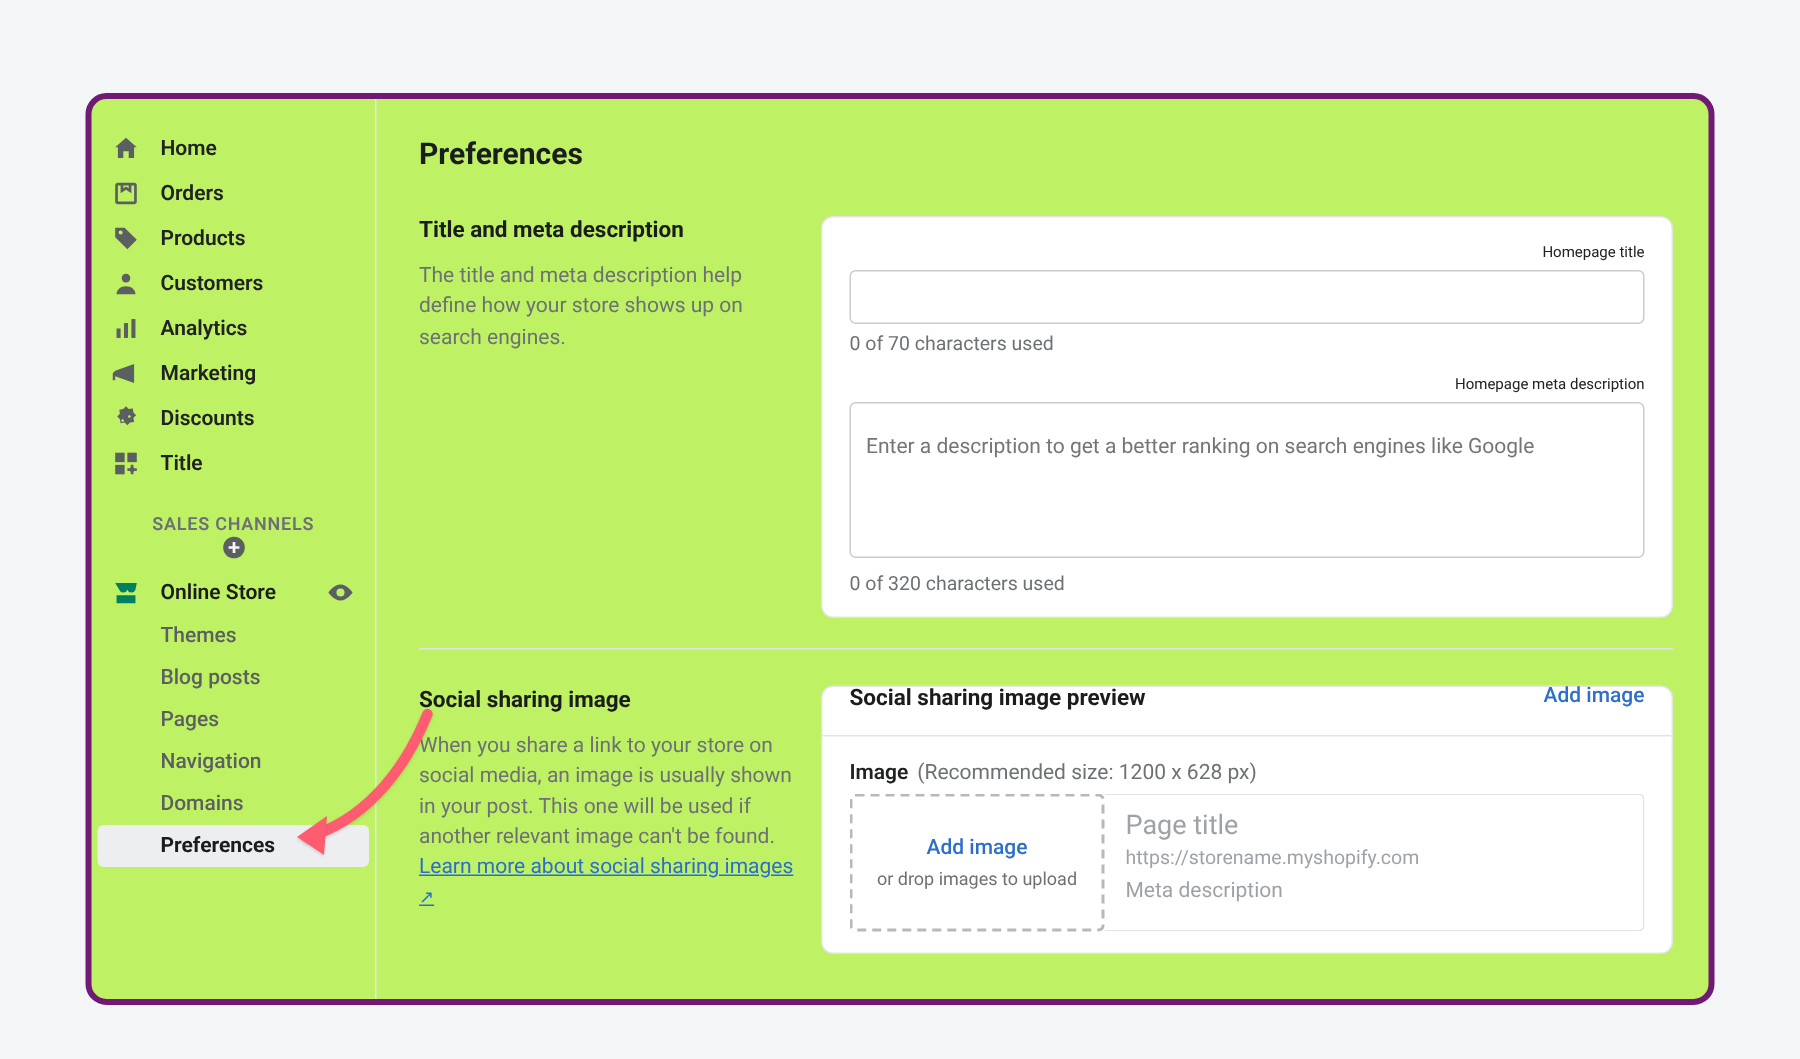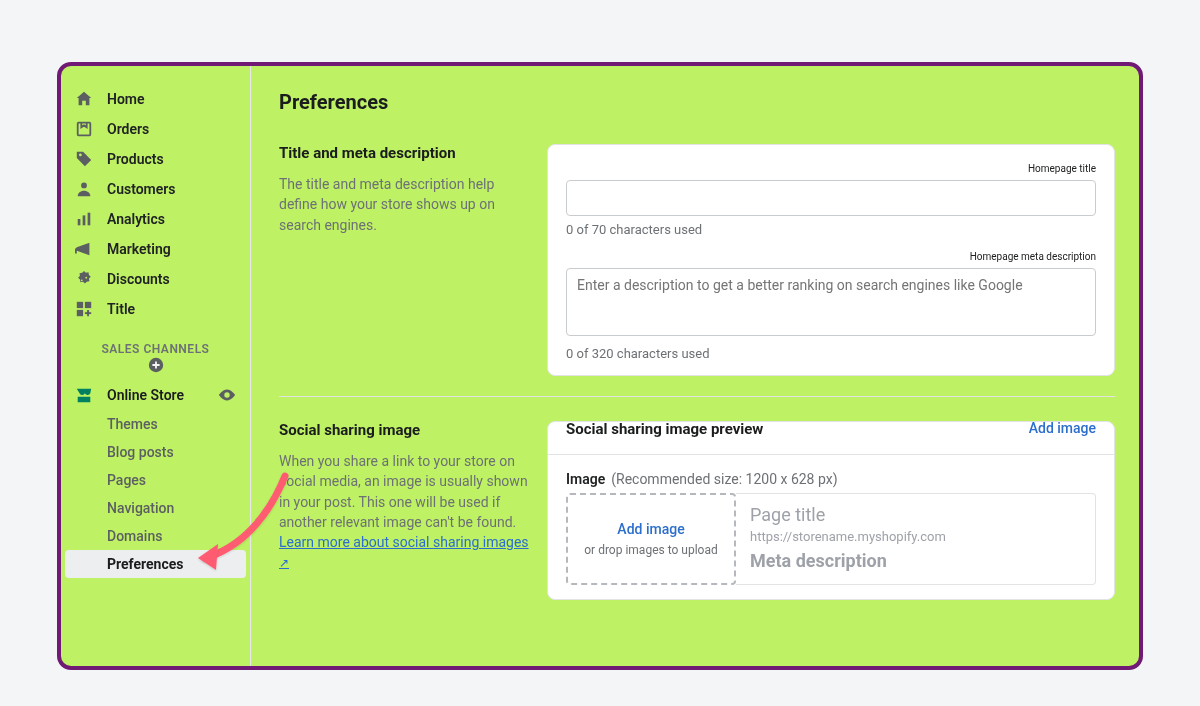--- a/index.html
+++ b/index.html
@@ -84,22 +84,22 @@
   border-radius:8px;
   padding:18px 18px 14px 18px;
 }
 .field { margin-bottom: 14px; }
 .field label { display:block; font-size:10px; font-weight:400; color:#202223; margin-bottom:6px;text-align:right; }
 .field input {
   width:100%; height:36px; border:1px solid #c9cccf; border-radius:4px;
   padding:0 10px; font-size:14px;
 }
 .field textarea {
-  width:100%; height:68px; border:1px solid #c9cccf; border-radius:4px;
-  padding:8px 10px; font-size:14px; resize:none;
+  width:100%; height:104px; border:1px solid #c9cccf; border-radius:4px;
+  padding:21px 10px; font-size:14px; resize:none;
   font-family:inherit;
 }
 .helper { font-size:13px; color:#6d7175; margin-top:6px; }
 hr.divider { border:none; border-top:1px solid #e1e3e5; margin: 12px 0 24px 0; }
 .card-header { display:flex; justify-content:space-between; align-items:flex-start; padding-bottom:14px; border-bottom:1px solid #e1e3e5; margin:-18px -18px 16px -18px; padding:16px 18px; }
 .card-header h3 { font-size:15px; font-weight:700; color:#1a1c1d; }
 .link-btn { color:#2c6ecb; font-size:14px; font-weight:500; cursor:pointer; }
 .image-row { display:flex; gap:0; align-items:flex-start; }
 .image-label { font-size:14px; font-weight:600; color:#202223; margin-bottom:6px; }
 .image-label .rec { font-weight:400; color:#6d7175; margin-left:6px; }
@@ -115,21 +115,21 @@
 .preview-box {
   flex:1;
   border:1px solid #e1e3e5;
   border-left:none;
   border-radius:0 4px 4px 0;
   padding:10px 14px;
   min-height:92px;
 }
 .preview-title { font-size:18px; color:#9ea2a8; margin-bottom:4px; }
 .preview-url { font-size:13px; color:#9ea2a8; margin-bottom:6px; }
-.preview-desc { font-size:18px; color:#9ea2a8;font-weight:bold; }
+.preview-desc { font-size:14px; color:#9ea2a8; }
 .arrow-annot {
   position:absolute;
   left:190px; top:468px;
   width:110px; height:110px;
   pointer-events:none;
 }
 .arrow-annot svg { width:100%; height:100%; }
 .ext-icon { font-size:12px; }
 .eye-icon, .plus-icon { width:18px;height:18px; color:#5c5f62; cursor:pointer; }
 </style>

